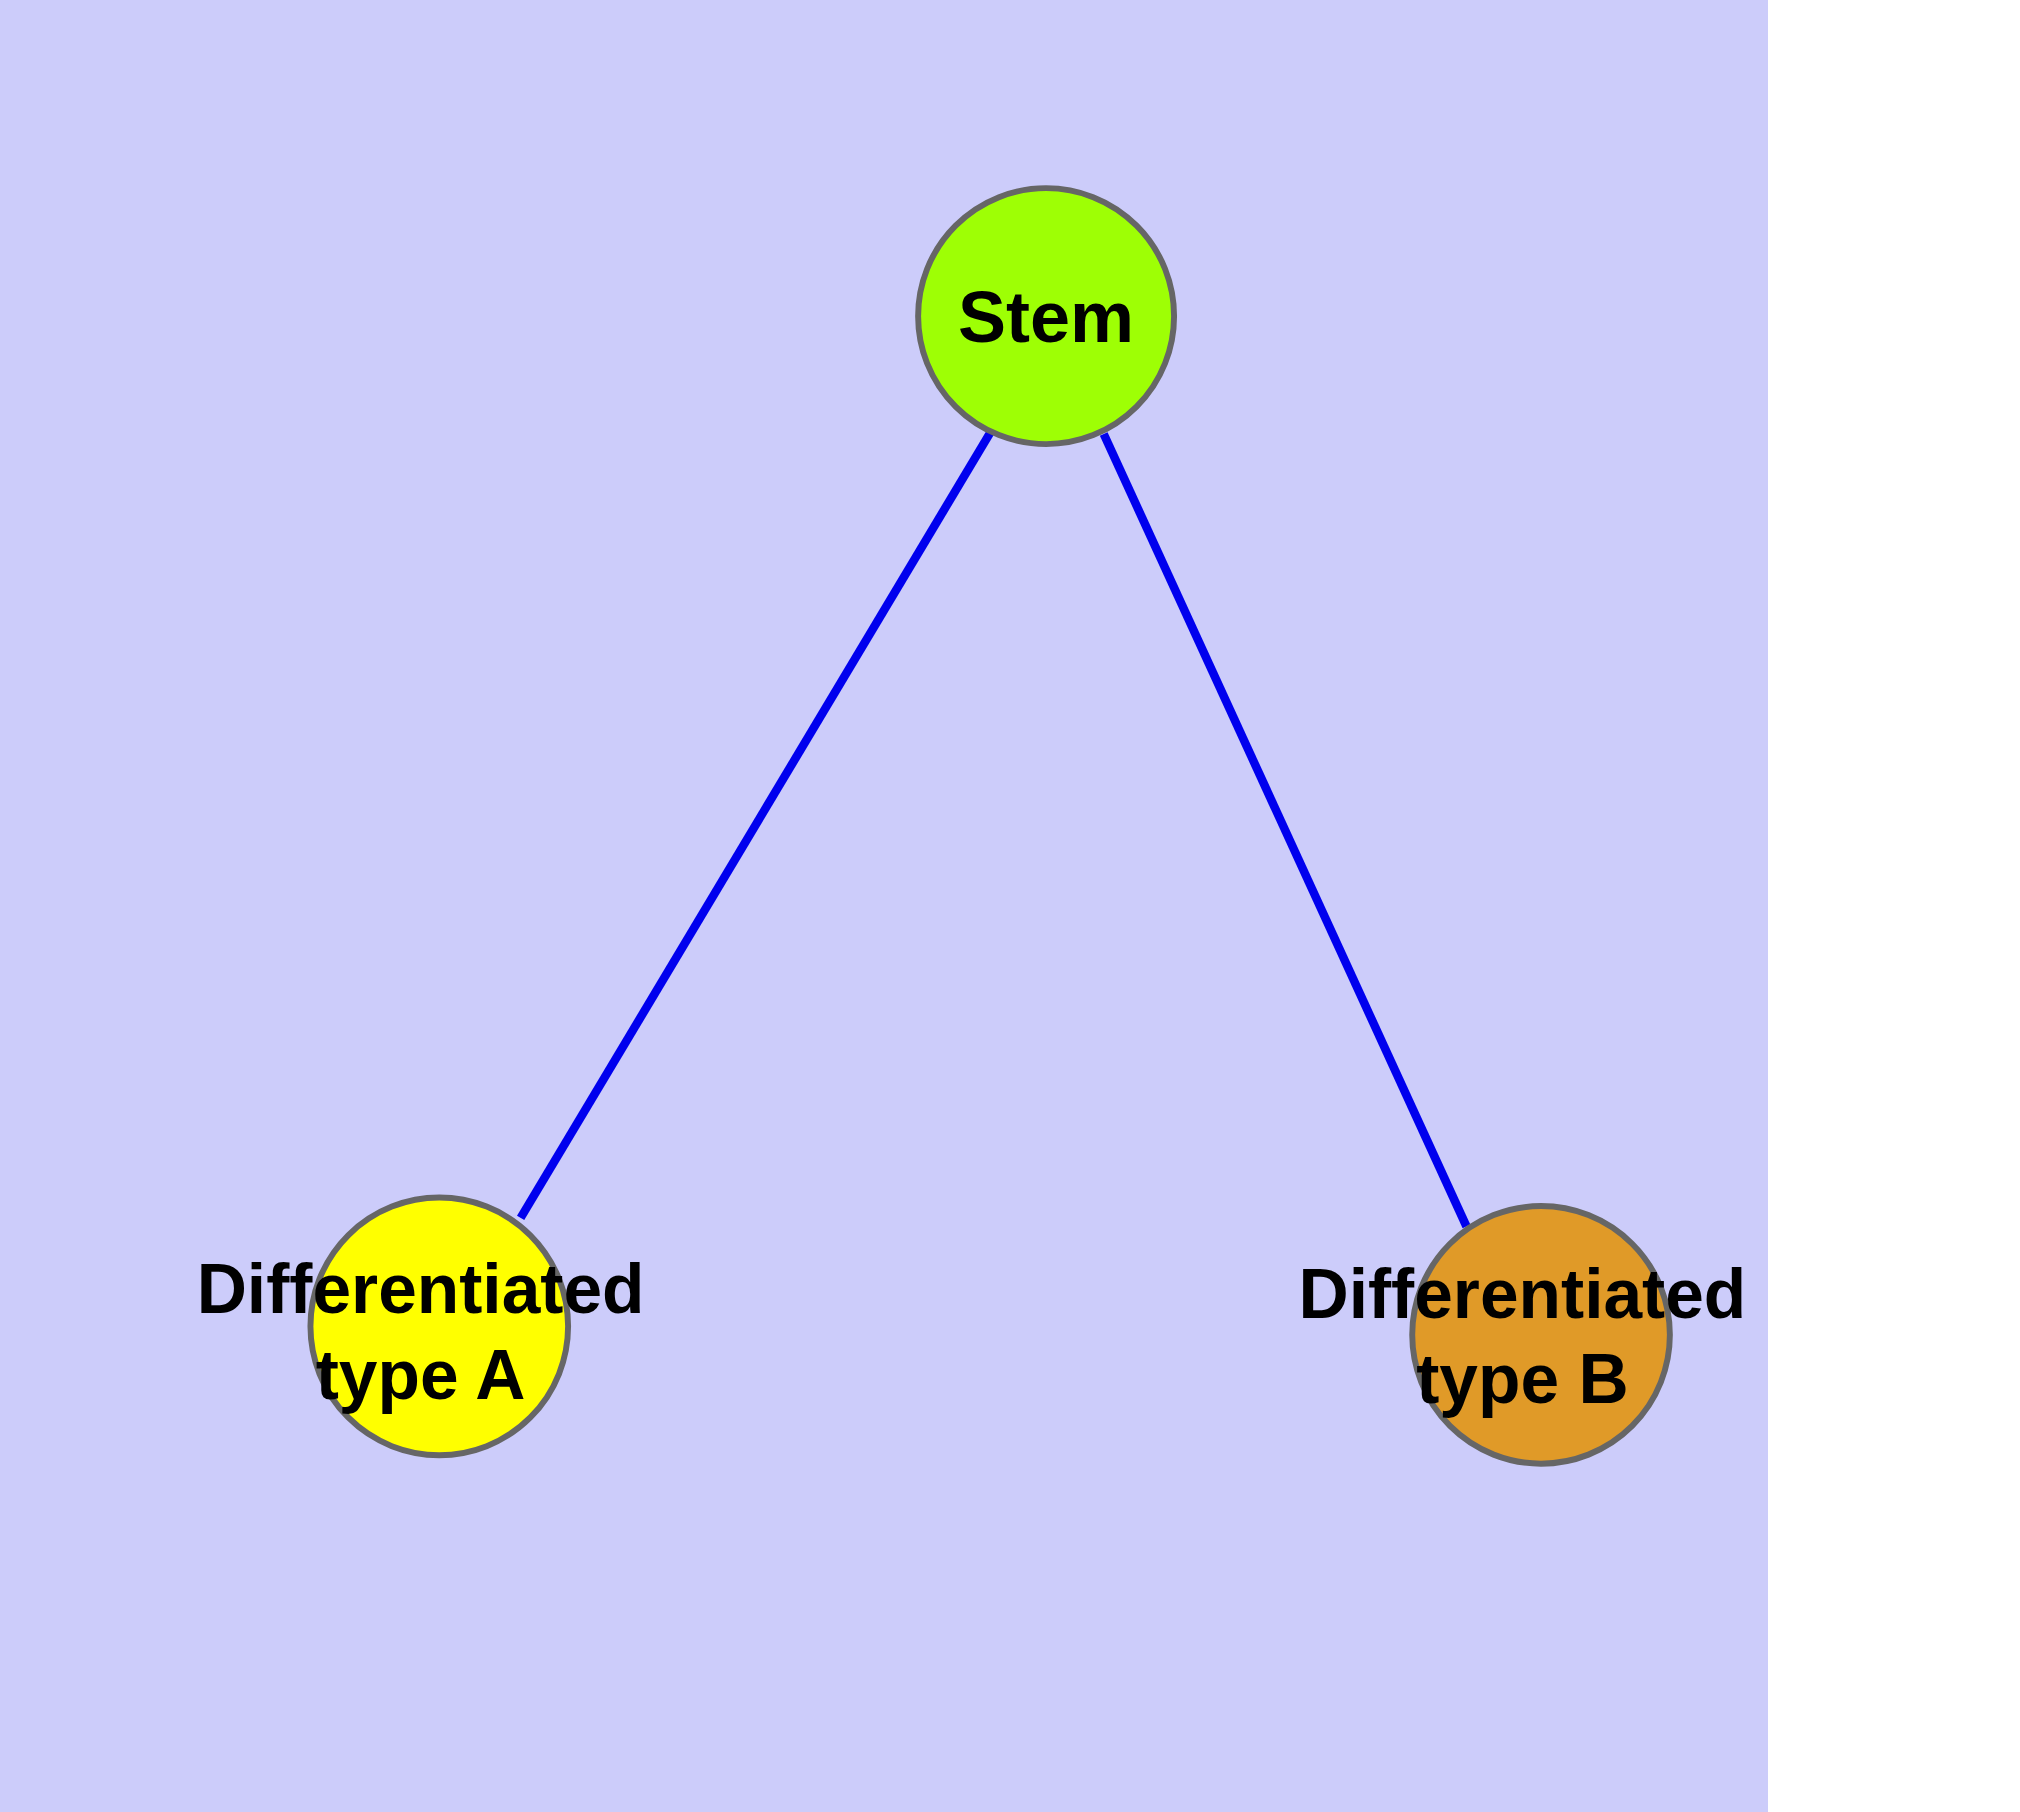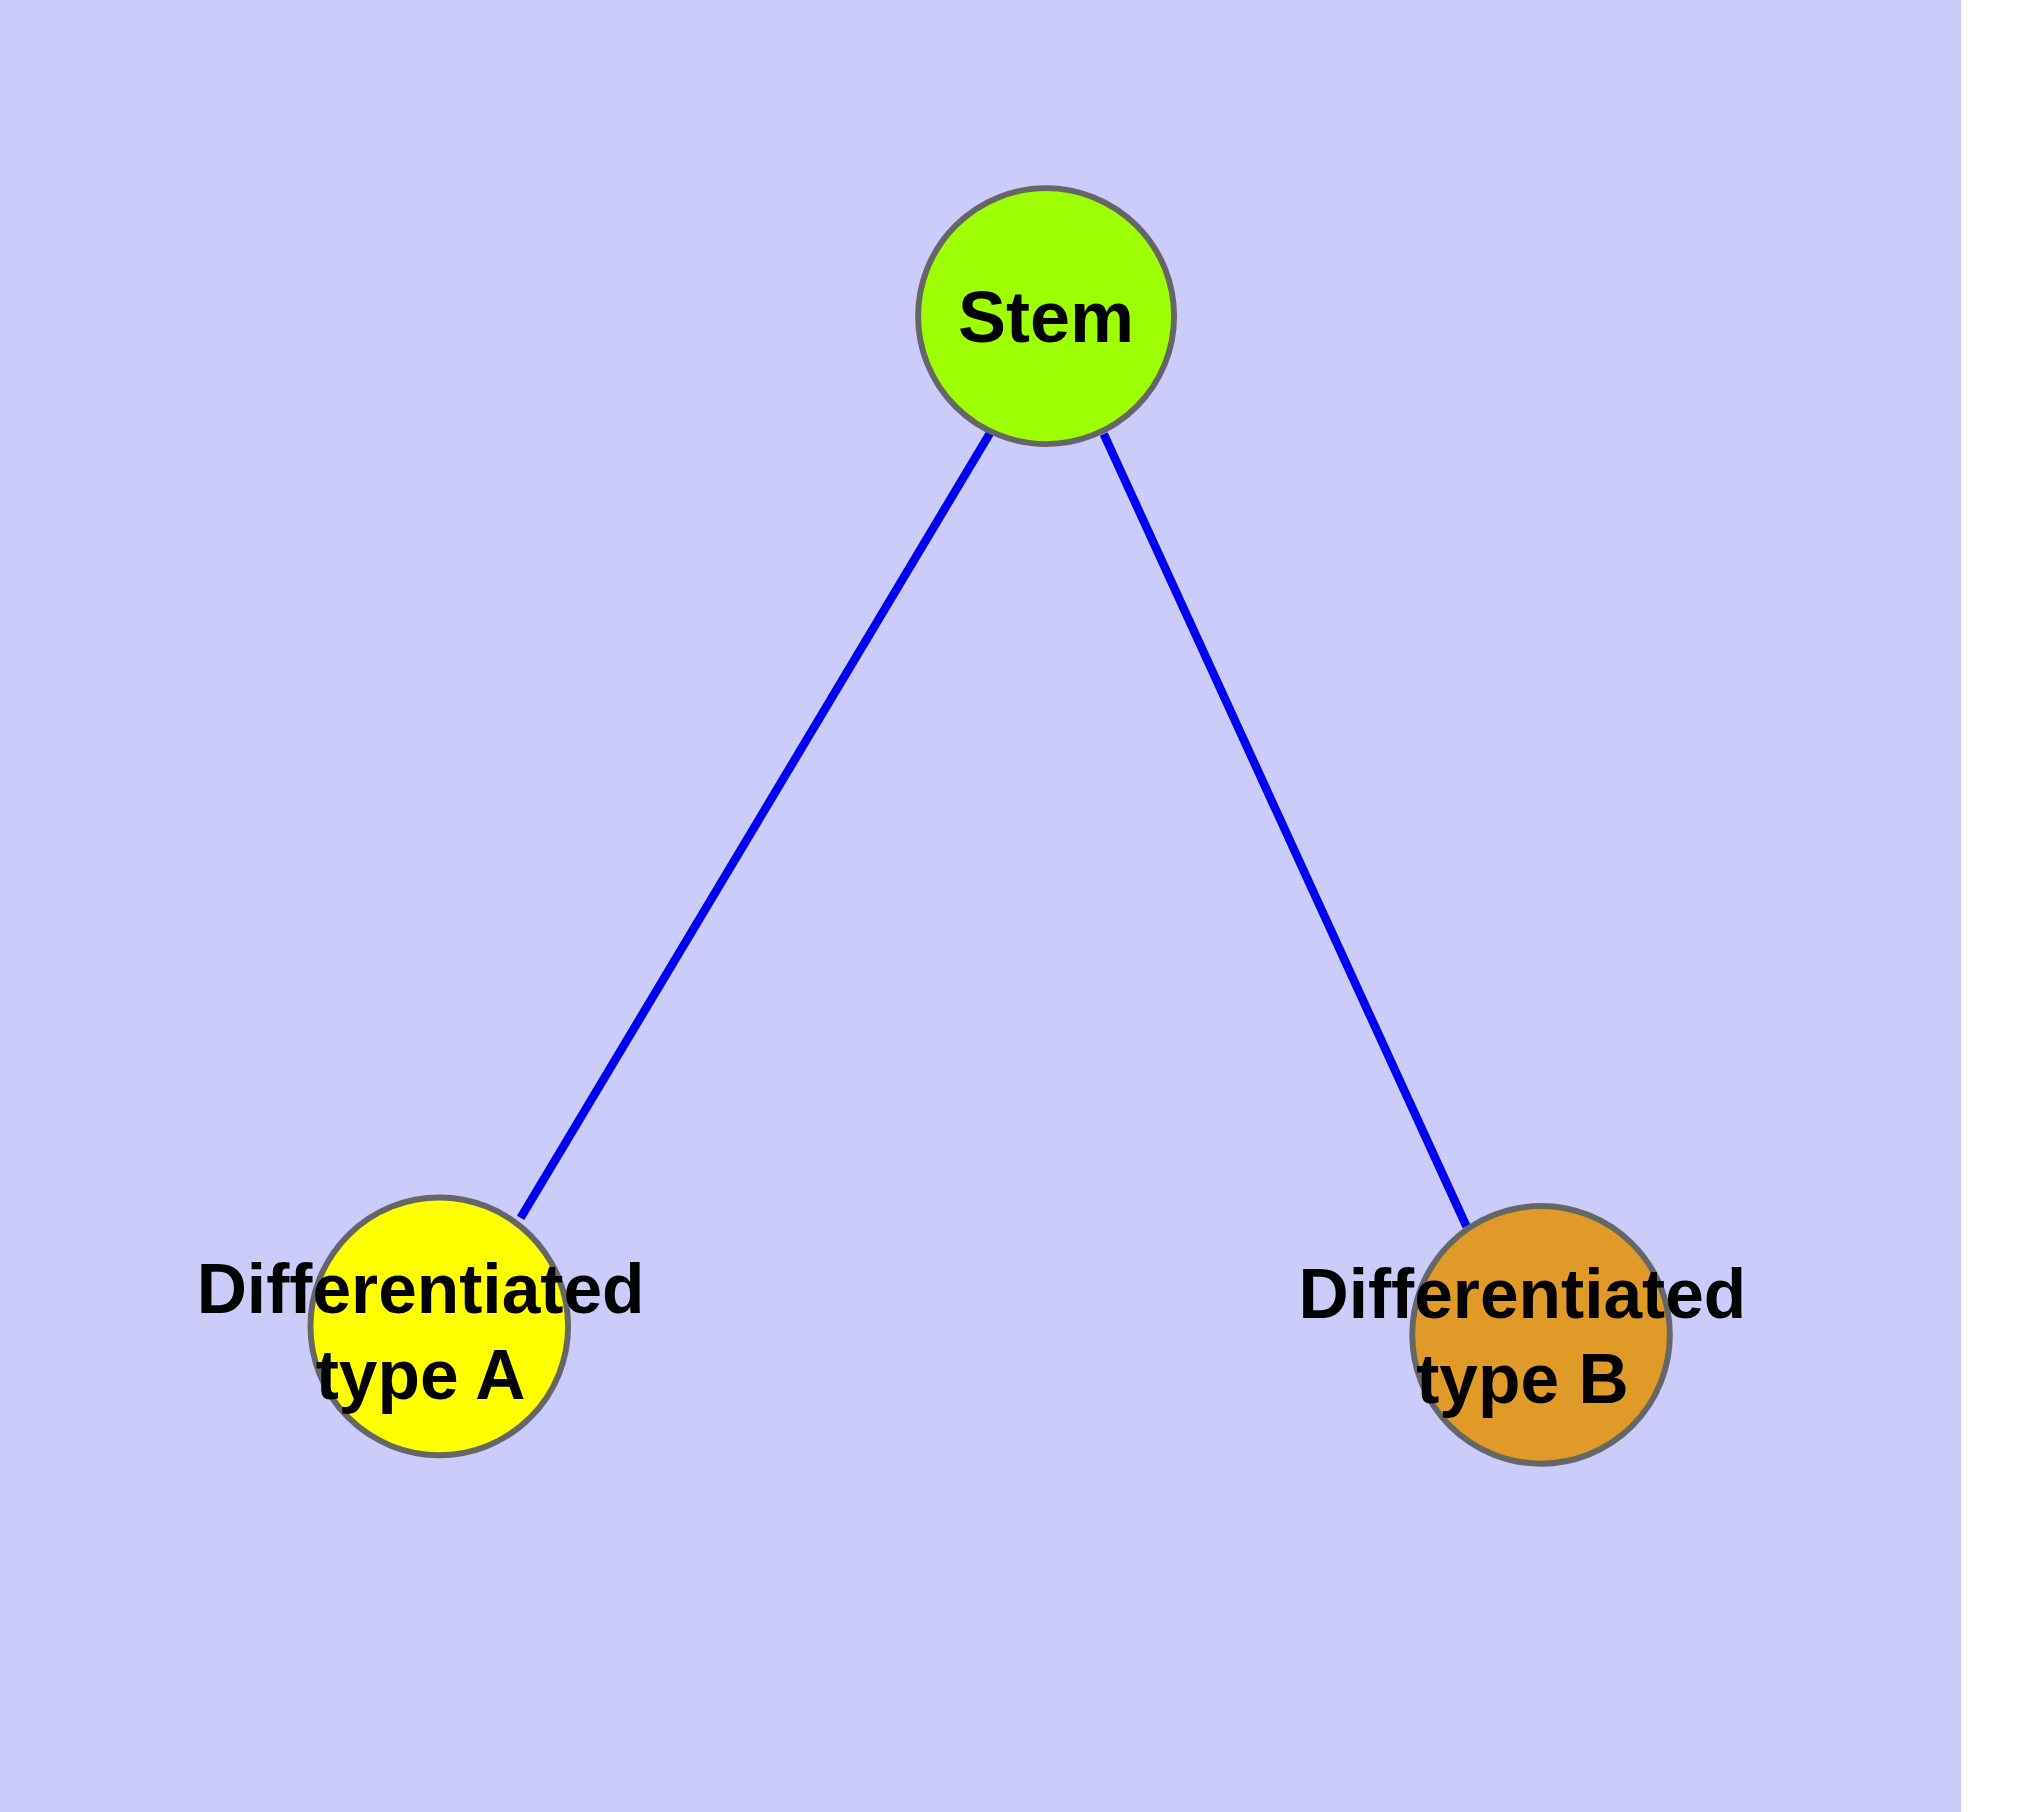--- a/index.html
+++ b/index.html
@@ -2,21 +2,21 @@
 <html style="font-size:13.6px"><head>
 <meta charset="utf-8">
 <style>
   html, body {
     margin: 0;
     padding: 0;
     background: #ffffff;
   }
   #canvas {
     position: relative;
-    width: 1961px;
+    width: 1768px;
     height: 1812px;
     background: #ccccfa;
     overflow: hidden;
     font-family: "Liberation Sans", sans-serif;
   }
   #graph-svg {
     position: absolute;
     left: 0;
     top: 0;
     width: 2021px;

